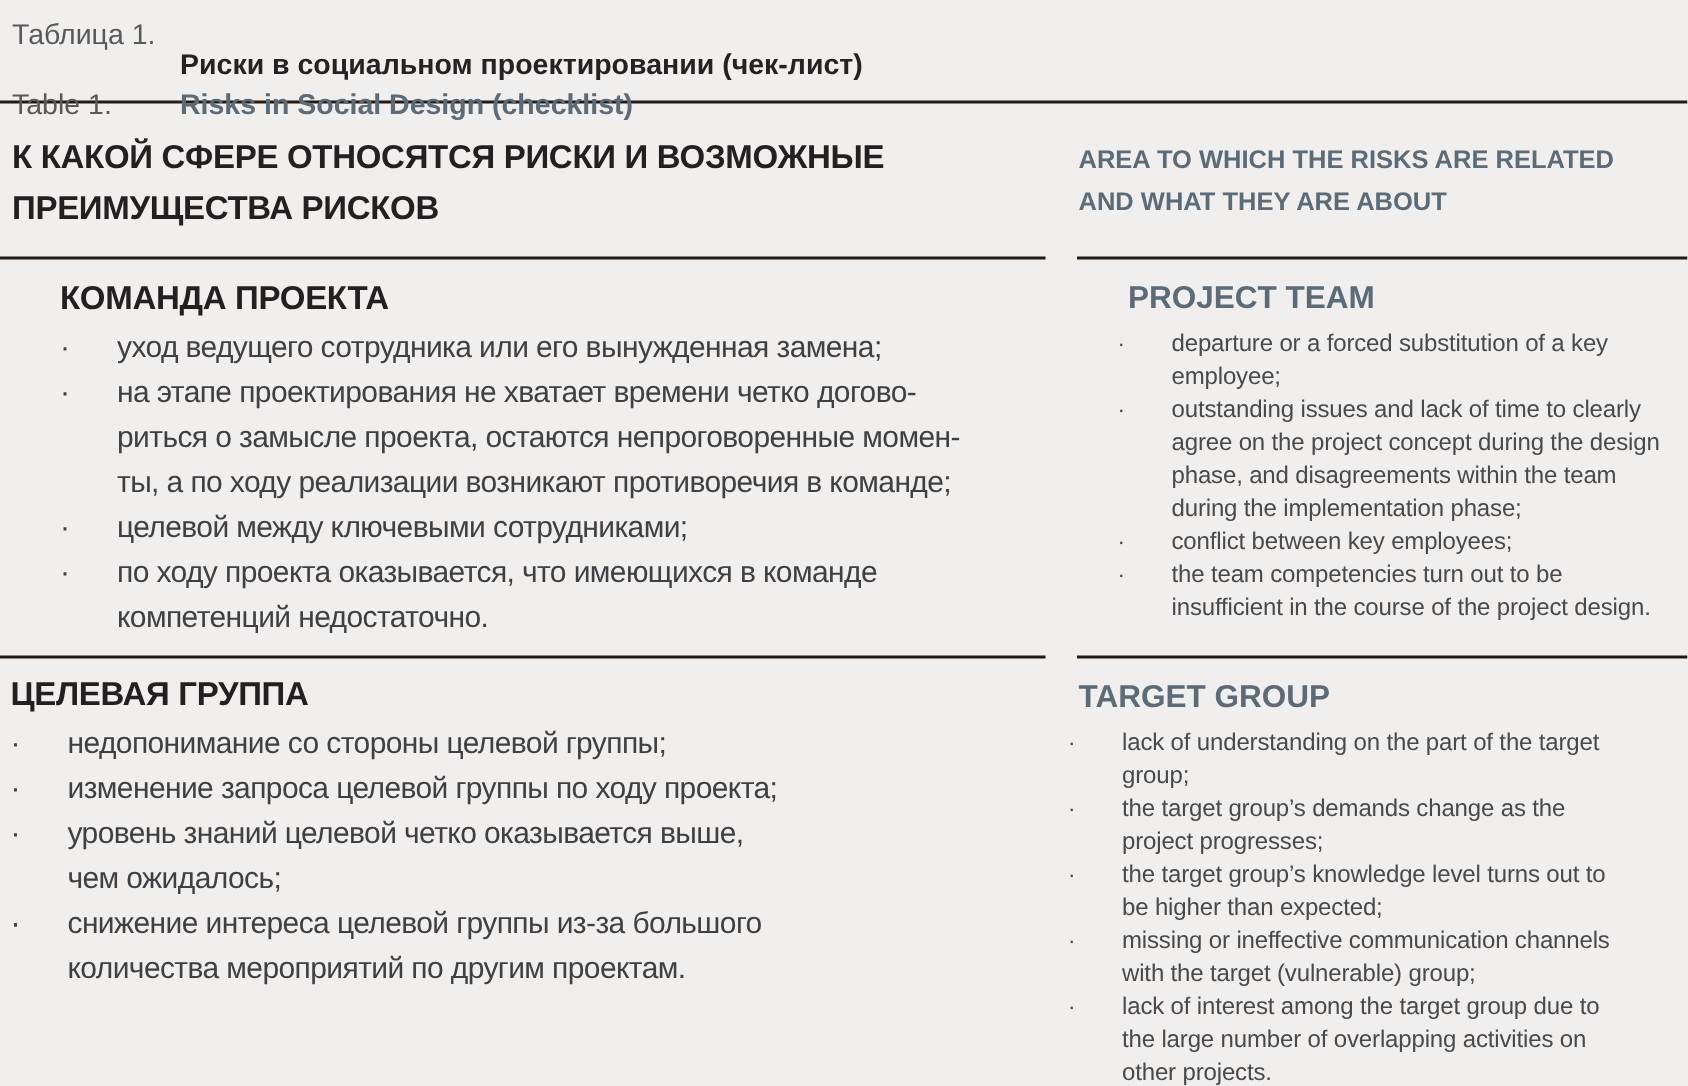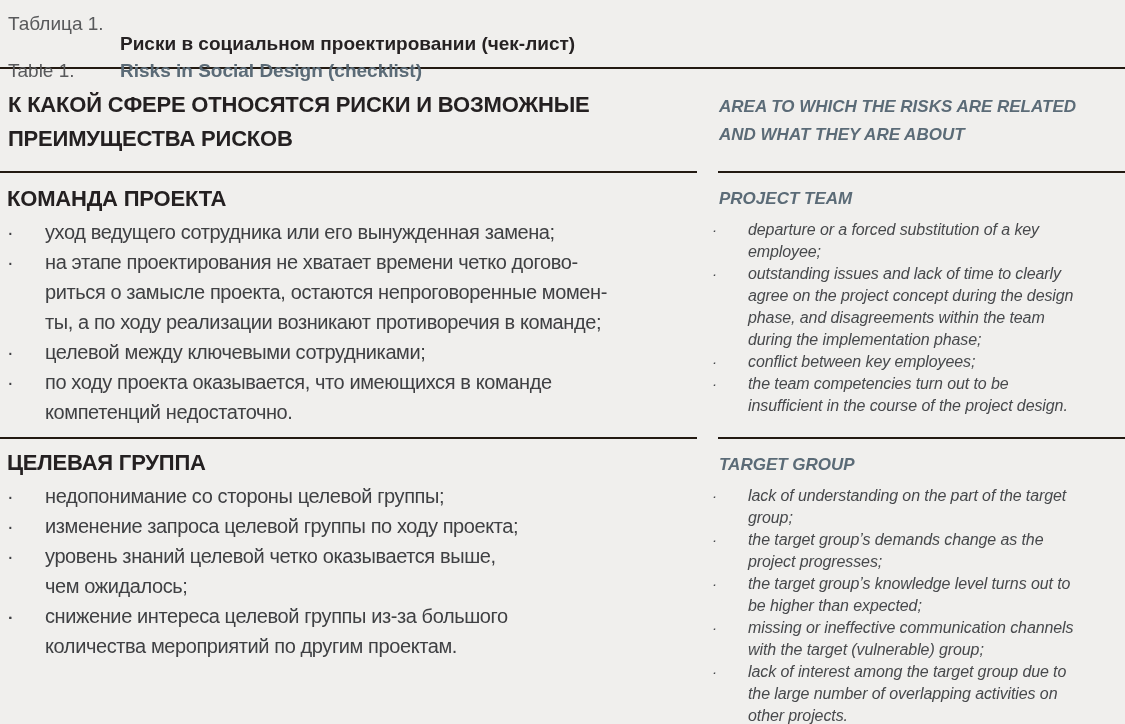--- a/index.html
+++ b/index.html
@@ -17,27 +17,27 @@
   .title-label { width:112px; flex:0 0 112px; color:#58595b; }
   .title-main-ru { font-weight:bold; color:#262223;margin-top:20px; }
   .title-main-en { font-weight:bold; color:#5b6b77; }
 
   .rule-full { height:2px; background:#231a12; width:1125px; }
 
   
   .row { display:flex; width:970px; }
   .cell-left  { width:697px; flex:0 0 697px; }
   .cell-gap   { width:21px;  flex:0 0 21px; }
-  .cell-right { width:407px; flex:0 0 407px;font-style:italic; }
+  .cell-right { width:407px; flex:0 0 407px; }
   .bordered { border-bottom:2px solid #231a12; }
 
   .row-header .cell-left,
   .row-header .cell-right { height:104px; }
   .row-1 .cell-left,
-  .row-1 .cell-right { height:266px; }
+  .row-1 .cell-right { height:266px;padding-left:33px; }
   .row-2 .cell-left,
   .row-2 .cell-right { height:285px; }
 
   .hdr-ru {
     padding:19px 0 0 8px;
     font-size:22px; font-weight:bold; line-height:34px;
     color:#242021; white-space:pre-line; letter-spacing:-0.2px;
   }
   .hdr-en {
     padding:24px 0 0 1px;
@@ -48,21 +48,21 @@
   .sec-ru { padding-top:13px; }
   .row-2 .sec-ru { padding-top:11px; }
   .sec-ru h3 {
     margin:0 0 5px 7px;
     font-size:22px; line-height:26px; font-weight:bold;
     color:#242021; letter-spacing:-0.2px;
   }
   .sec-en { padding-top:16px; }
   .sec-en h3 {
     margin:0 0 10px 1px;
-    font-size:17px; line-height:20px; font-weight:bold;
+    font-size:21px; line-height:20px; font-weight:bold;
     color:#5b6b77;
   }
 
   ul.risk-list { list-style:none; }
   .sec-ru li {
     position:relative; padding-left:45px;
     font-size:20px; line-height:30px; color:#3f4043;
     letter-spacing:-0.4px; white-space:pre-line;
   }
   .sec-ru li .bullet {

